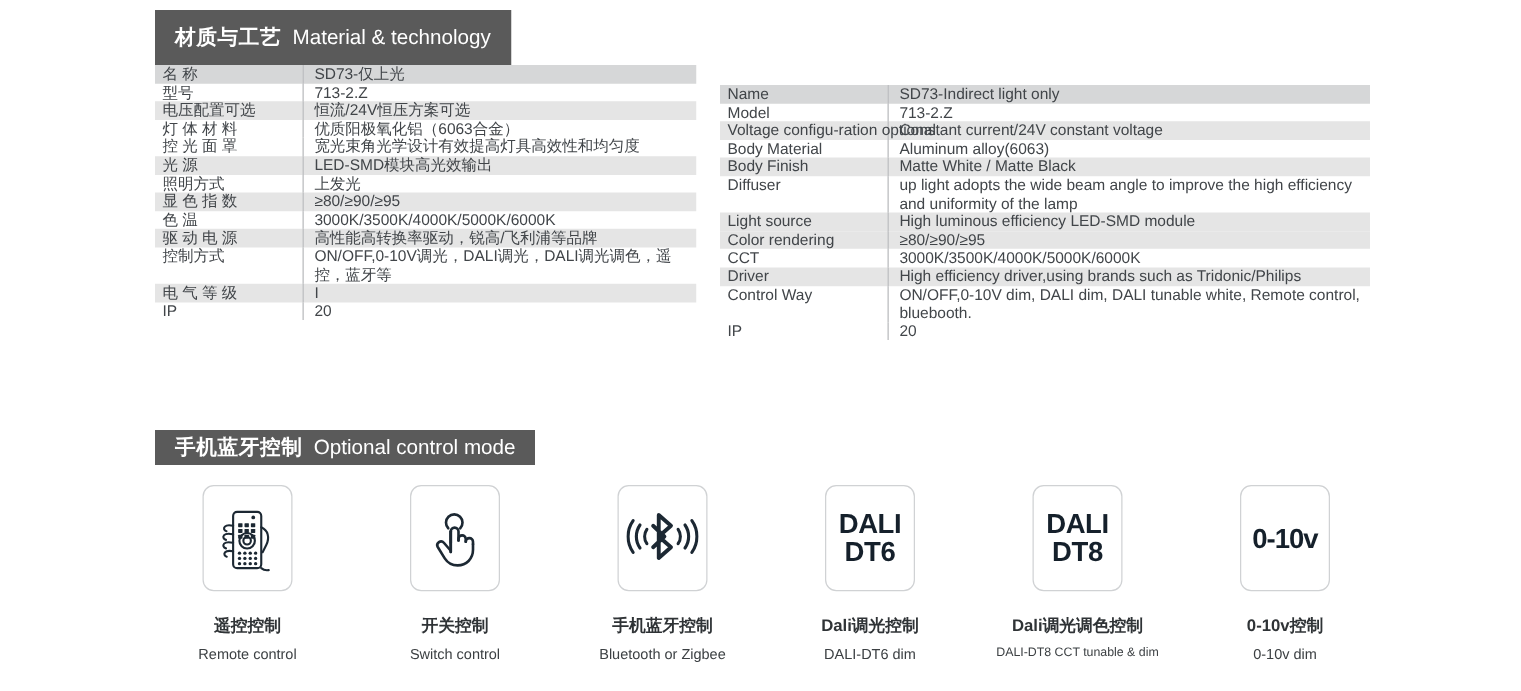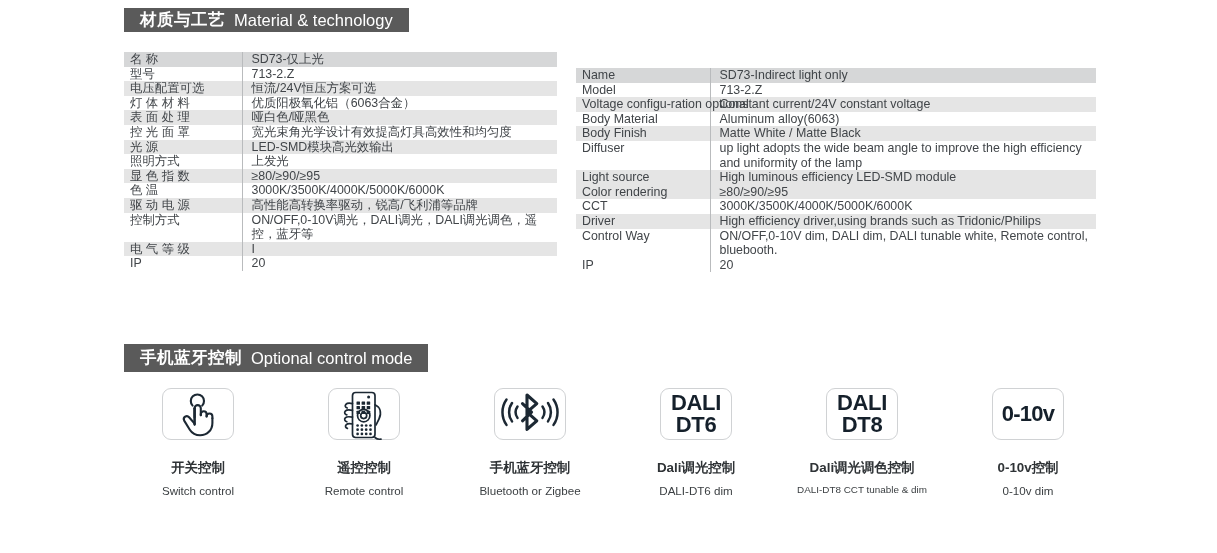--- a/index.html
+++ b/index.html
@@ -18,21 +18,21 @@
     color:#ffffff;
     display:flex;
     align-items:center;
     padding:0 16px;
     box-sizing:border-box;
     white-space:nowrap;
   }
   .banner .cn{font-size:16.5px;font-weight:bold;letter-spacing:.5px;}
   .banner .en{font-size:16.5px;font-weight:normal;margin-left:9px;letter-spacing:0px;}
 
-  #banner-material{left:124px;top:8px;height:24px;}
+  #banner-material{left:124px;top:8px;height:44px;}
   #banner-control{left:124px;top:344px;height:28px;}
 
   
   .spec-table{
     position:absolute;
     border-collapse:collapse;
     table-layout:fixed;
   }
   .spec-table td{
     padding:0 0 0 6px;
@@ -66,21 +66,21 @@
     display:flex;
     justify-content:space-between;
   }
   .icon-card{
     width:148px;
     display:flex;
     flex-direction:column;
     align-items:center;
   }
   .icon-box{
-    width:72px;height:52px;
+    width:72px;height:85px;
     border:1px solid #d0d2d4;
     border-radius:9px;
     background:#fff;
     display:flex;align-items:center;justify-content:center;
     box-sizing:border-box;
   }
   .icon-box svg{display:block;}
   .dali-text{
     font-family:"Liberation Sans","DejaVu Sans",sans-serif;
     font-weight:bold;
@@ -139,24 +139,20 @@
         <td class="v">713-2.Z</td>
       </tr>
       <tr class="stripe">
         <td class="k">电压配置可选</td>
         <td class="v">恒流/24V恒压方案可选</td>
       </tr>
       <tr>
         <td class="k">灯 体 材 料</td>
         <td class="v">优质阳极氧化铝（6063合金）</td>
       </tr>
-      <tr class="stripe">
-        <td class="k">表 面 处 理</td>
-        <td class="v">哑白色/哑黑色</td>
-      </tr>
       <tr>
         <td class="k">控 光 面 罩</td>
         <td class="v">宽光束角光学设计有效提高灯具高效性和均匀度</td>
       </tr>
       <tr class="stripe">
         <td class="k">光 源</td>
         <td class="v">LED-SMD模块高光效输出</td>
       </tr>
       <tr>
         <td class="k">照明方式</td>
@@ -245,37 +241,20 @@
       </tr>
     </tbody>
 </table>
 
 <div class="banner" id="banner-control">
   <span class="cn">手机蓝牙控制</span>
   <span class="en">Optional control mode</span>
 </div>
 
 <div id="icon-row">
-    <div class="icon-card">
-      <div class="icon-box">
-        <svg width="56" height="56" viewBox="0 0 56 56">
-          <g fill="none" stroke="#1c2833" stroke-width="2.1" stroke-linecap="round" stroke-linejoin="round">
-            <path d="M22.6 19.6a6.6 6.6 0 1 1 9.6 0"></path>
-            <path d="M24.6 22.2v16.4"></path>
-            <path d="M24.6 31.2v-9"></path>
-            <path d="M24.6 38.6V22.2a3.1 3.1 0 0 1 6.2 0v7.1"></path>
-            <path d="M30.8 29.3v-1.1a2.9 2.9 0 0 1 5.8 0v2.2"></path>
-            <path d="M36.6 30.4a2.9 2.9 0 0 1 5.8 0v1.9"></path>
-            <path d="M42.4 32.3v4.6c0 7.2-5.3 12.4-12.3 12.4-4.6 0-8-2-10.3-5.6l-5.6-9.1a3 3 0 0 1 4.9-3.4l5.5 6.4"></path>
-          </g>
-        </svg>
-      </div>
-      <div class="cap-cn">开关控制</div>
-      <div class="cap-en">Switch control</div>
-    </div>
     <div class="icon-card">
       <div class="icon-box">
         <svg width="58" height="58" viewBox="0 0 58 58">
           <g fill="none" stroke="#1c2833" stroke-width="1.7" stroke-linecap="round" stroke-linejoin="round">
             <rect x="17.5" y="7.5" width="22.5" height="45" rx="3.2"></rect>
             <circle cx="33.6" cy="11.9" r="1.5" fill="#1c2833" stroke="none"></circle>
             <circle cx="28.7" cy="30.6" r="6.2"></circle>
             <circle cx="28.7" cy="30.6" r="3"></circle>
             <path d="M17.5 18.6c-2.6-.6-5.2-.8-6.6.7-1.3 1.4-.6 3.2 1.3 3.7"></path>
             <path d="M17.5 25.4c-2.9-.6-5.8-.8-7.2.7-1.3 1.4-.5 3.3 1.5 3.8"></path>
@@ -305,20 +284,37 @@
           <circle cx="26.900000000000002" cy="48.9" r="1.35" fill="#1c2833"></circle>
           <circle cx="31.200000000000003" cy="48.9" r="1.35" fill="#1c2833"></circle>
           <circle cx="35.5" cy="48.9" r="1.35" fill="#1c2833"></circle>
         </svg>
       </div>
       <div class="cap-cn">遥控控制</div>
       <div class="cap-en">Remote control</div>
     </div>
     <div class="icon-card">
       <div class="icon-box">
+        <svg width="56" height="56" viewBox="0 0 56 56">
+          <g fill="none" stroke="#1c2833" stroke-width="2.1" stroke-linecap="round" stroke-linejoin="round">
+            <path d="M22.6 19.6a6.6 6.6 0 1 1 9.6 0"></path>
+            <path d="M24.6 22.2v16.4"></path>
+            <path d="M24.6 31.2v-9"></path>
+            <path d="M24.6 38.6V22.2a3.1 3.1 0 0 1 6.2 0v7.1"></path>
+            <path d="M30.8 29.3v-1.1a2.9 2.9 0 0 1 5.8 0v2.2"></path>
+            <path d="M36.6 30.4a2.9 2.9 0 0 1 5.8 0v1.9"></path>
+            <path d="M42.4 32.3v4.6c0 7.2-5.3 12.4-12.3 12.4-4.6 0-8-2-10.3-5.6l-5.6-9.1a3 3 0 0 1 4.9-3.4l5.5 6.4"></path>
+          </g>
+        </svg>
+      </div>
+      <div class="cap-cn">开关控制</div>
+      <div class="cap-en">Switch control</div>
+    </div>
+    <div class="icon-card">
+      <div class="icon-box">
         <svg width="58" height="46" viewBox="0 0 58 46">
           <path d="M26 4 L35.8 12.6 L26 21.2 V4 Z M26 21.2 L35.8 29.8 L26 38.4 V21.2 Z M21.5 12.6 L30.5 21.2 M21.5 29.8 L30.5 21.2" fill="none" stroke="#1c2833" stroke-width="3.1" stroke-linecap="round" stroke-linejoin="round"></path>
           <g fill="none" stroke="#1c2833" stroke-width="2.5" stroke-linecap="round">
             <path d="M16.5 15.5a10 10 0 0 0 0 11.4"></path>
             <path d="M11 12a16 16 0 0 0 0 18.4"></path>
             <path d="M5.5 8.5a22 22 0 0 0 0 25.4"></path>
             <path d="M41.5 15.5a10 10 0 0 1 0 11.4"></path>
             <path d="M47 12a16 16 0 0 1 0 18.4"></path>
             <path d="M52.5 8.5a22 22 0 0 1 0 25.4"></path>
           </g>

